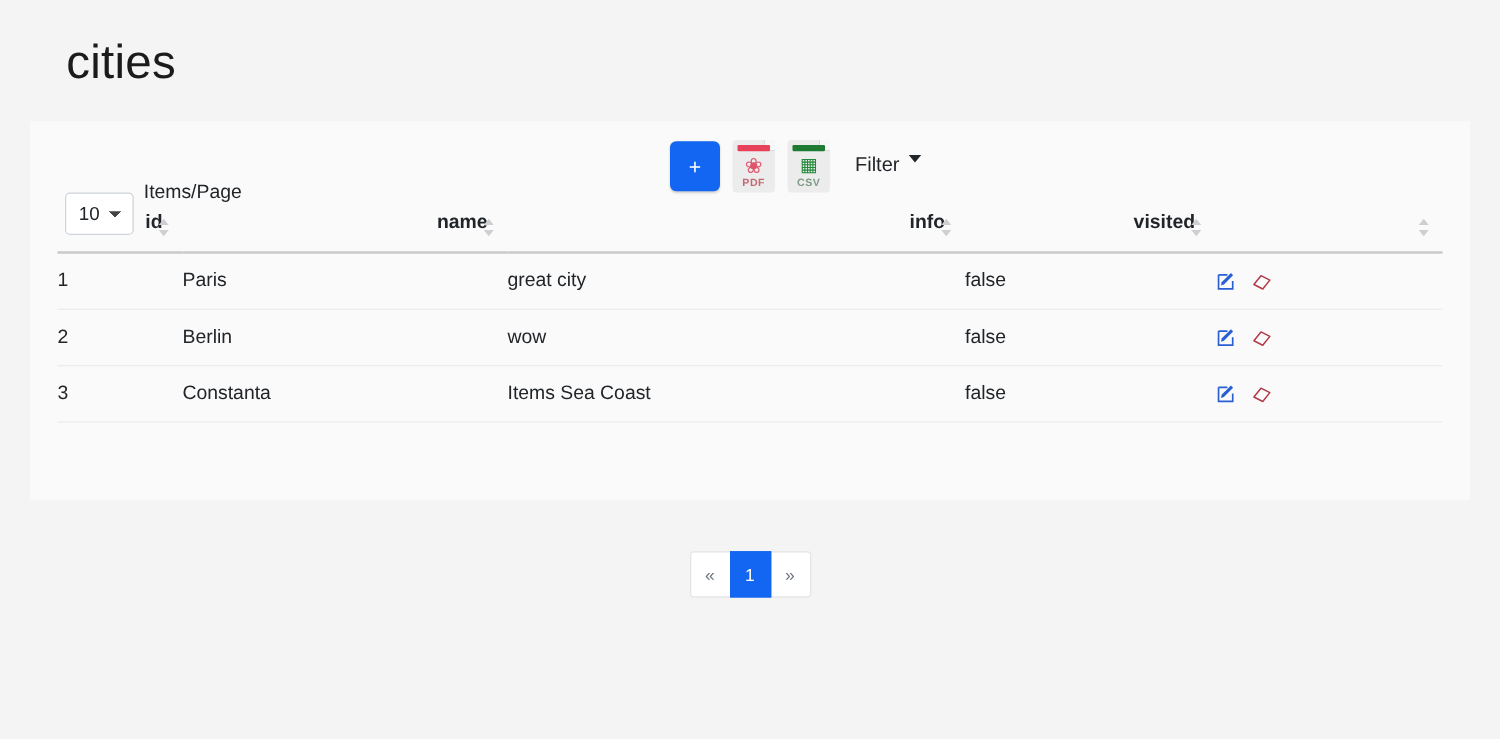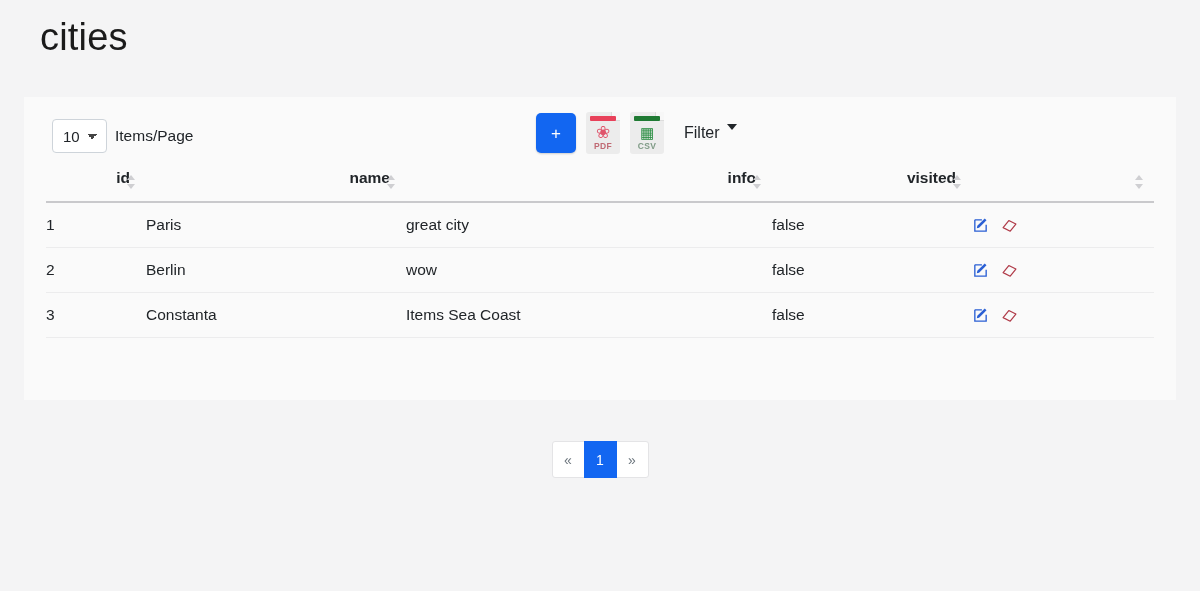--- a/index.html
+++ b/index.html
@@ -8,21 +8,21 @@
     width: 1200px;
     height: 591px;
     background: #f4f4f5;
     font-family: "Liberation Sans", sans-serif;
     color: #212529;
     overflow: hidden;
   }
 
   
   .page-title {
-    margin: 0;
+    margin: 13px;
     padding: 14px 0 0 40px;
     font-size: 38px;
     font-weight: 300;
     letter-spacing: 0.2px;
     color: #1b1b1b;
     line-height: 1.25;
   }
 
   
   .card {
@@ -58,20 +58,21 @@
     border: 1px solid #ced4da;
     border-radius: 4px;
     appearance: none;
     -webkit-appearance: none;
     padding-right: 26px;
     background-image: linear-gradient(45deg, transparent 50%, #444 50%),
                       linear-gradient(135deg, #444 50%, transparent 50%);
     background-position: calc(100% - 14px) 14px, calc(100% - 9px) 14px;
     background-size: 5px 5px, 5px 5px;
     background-repeat: no-repeat;
+    margin-top: 35px;
   }
   .items-label {
     font-size: 15.5px;
     color: #212529;
     text-align: right;
   }
 
   .toolbar-center {
     position: absolute;
     left: 512px;

